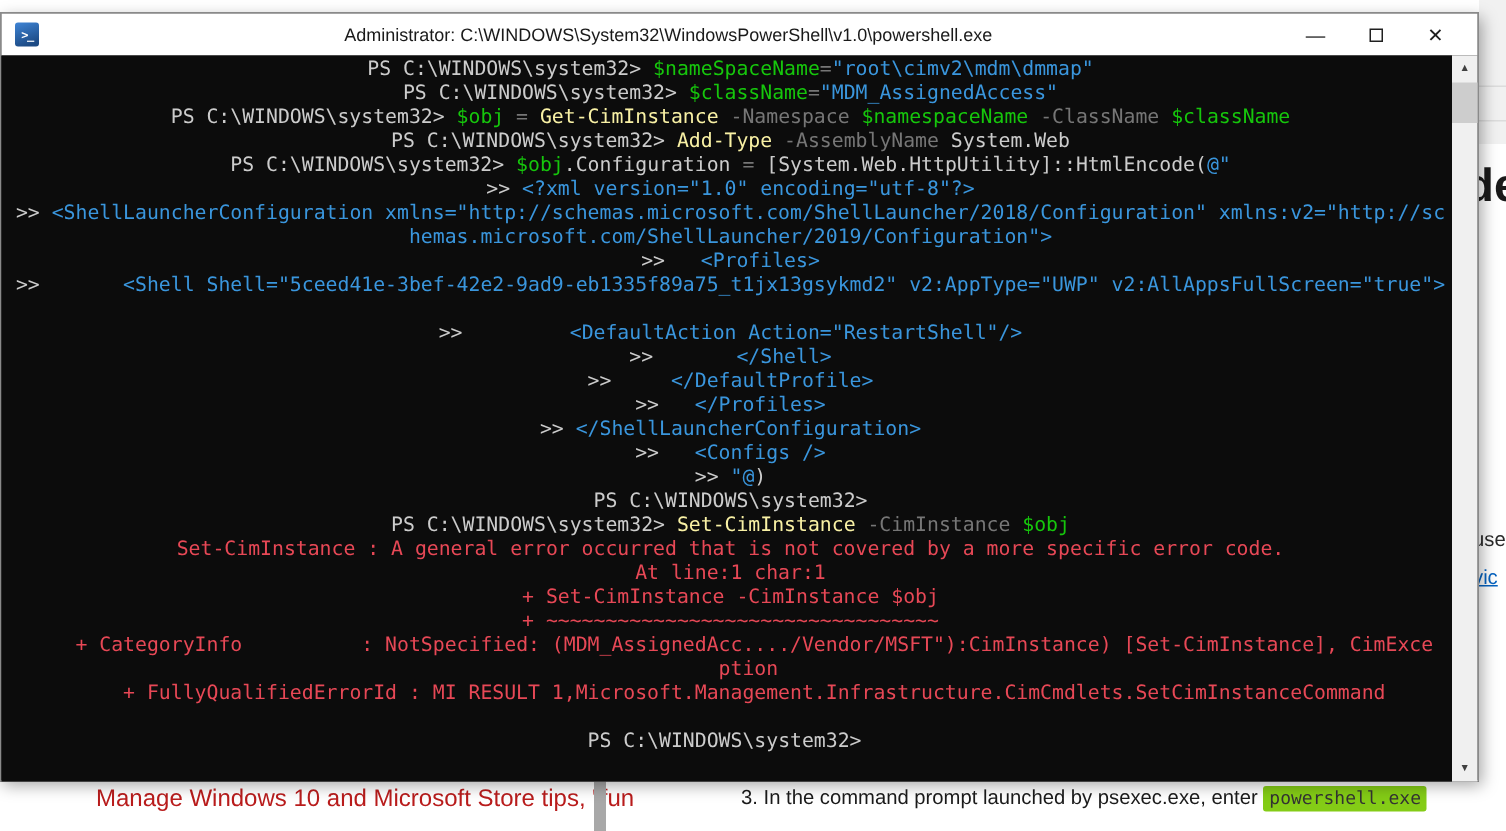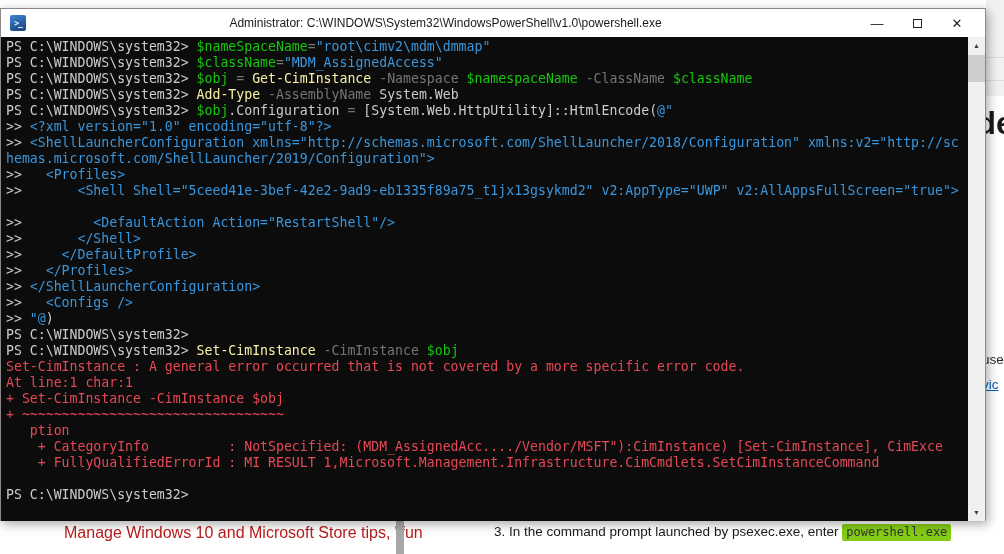--- a/index.html
+++ b/index.html
@@ -32,21 +32,21 @@
              color:#ffffff; font-family:"DejaVu Sans Mono", monospace; font-size:8px; font-weight:bold;
              display:flex; align-items:center; justify-content:center; letter-spacing:-1px; }
   .title-text { margin-left:8px; font-size:12px; color:#1a1a1a; white-space:nowrap; overflow:hidden; flex:1;text-align:center; }
   .win-buttons { display:flex; height:28px; margin-right:8px; }
   .win-btn { width:40px; height:28px; display:flex; align-items:center; justify-content:center;
              font-size:13px; color:#202020; cursor:default; }
   .win-btn.max span { display:block; width:9px; height:9px; border:1px solid #202020; }
 
   
   .console-body { position:absolute; left:0; top:28px; width:967px; height:484px;
-                  background:#0c0c0c; overflow:hidden; padding:2px 0 0 5px; }
+                  background:#0c0c0c; overflow:hidden; padding:2px 0 0 5px;text-align:center; }
   .cline { white-space:pre; height:16px; line-height:16px;
            font-family:"DejaVu Sans Mono", monospace; font-size:13.2px; overflow:hidden; color:#cccccc; }
   .seg-w { color:#cccccc; }
   .seg-g { color:#16c60c; }
   .seg-c { color:#3a96dd; }
   .seg-y { color:#f9f1a5; }
   .seg-k { color:#767676; }
   .seg-r { color:#e74856;margin-top:28px; }
 
   
@@ -107,22 +107,22 @@
         <div class="cline"><span class="seg-w">&gt;&gt; </span><span class="seg-c">  &lt;/Profiles&gt;</span></div>
         <div class="cline"><span class="seg-w">&gt;&gt; </span><span class="seg-c">&lt;/ShellLauncherConfiguration&gt;</span></div>
         <div class="cline"><span class="seg-w">&gt;&gt; </span><span class="seg-c">  &lt;Configs /&gt;</span></div>
         <div class="cline"><span class="seg-w">&gt;&gt; </span><span class="seg-c">"@</span><span class="seg-w">)</span></div>
         <div class="cline"><span class="seg-w">PS C:\WINDOWS\system32&gt;</span></div>
         <div class="cline"><span class="seg-w">PS C:\WINDOWS\system32&gt; </span><span class="seg-y">Set-CimInstance</span><span class="seg-k"> -CimInstance </span><span class="seg-g">$obj</span></div>
         <div class="cline"><span class="seg-r">Set-CimInstance : A general error occurred that is not covered by a more specific error code.</span></div>
         <div class="cline"><span class="seg-r">At line:1 char:1</span></div>
         <div class="cline"><span class="seg-r">+ Set-CimInstance -CimInstance $obj</span></div>
         <div class="cline"><span class="seg-r">+ ~~~~~~~~~~~~~~~~~~~~~~~~~~~~~~~~~</span></div>
+        <div class="cline"><span class="seg-r">    + CategoryInfo          : NotSpecified: (MDM_AssignedAcc..../Vendor/MSFT"):CimInstance) [Set-CimInstance], CimExce</span></div>
         <div class="cline"><span class="seg-r">   ption</span></div>
-        <div class="cline"><span class="seg-r">    + CategoryInfo          : NotSpecified: (MDM_AssignedAcc..../Vendor/MSFT"):CimInstance) [Set-CimInstance], CimExce</span></div>
         <div class="cline"><span class="seg-r">    + FullyQualifiedErrorId : MI RESULT 1,Microsoft.Management.Infrastructure.CimCmdlets.SetCimInstanceCommand</span></div>
         <div class="cline">&nbsp;</div>
         <div class="cline"><span class="seg-w">PS C:\WINDOWS\system32&gt; </span></div>
       </div>
 
     <div class="scrollbar">
       <div class="sb-btn sb-up">
           <span>▲</span>
         </div>
       <div class="sb-thumb"></div>

